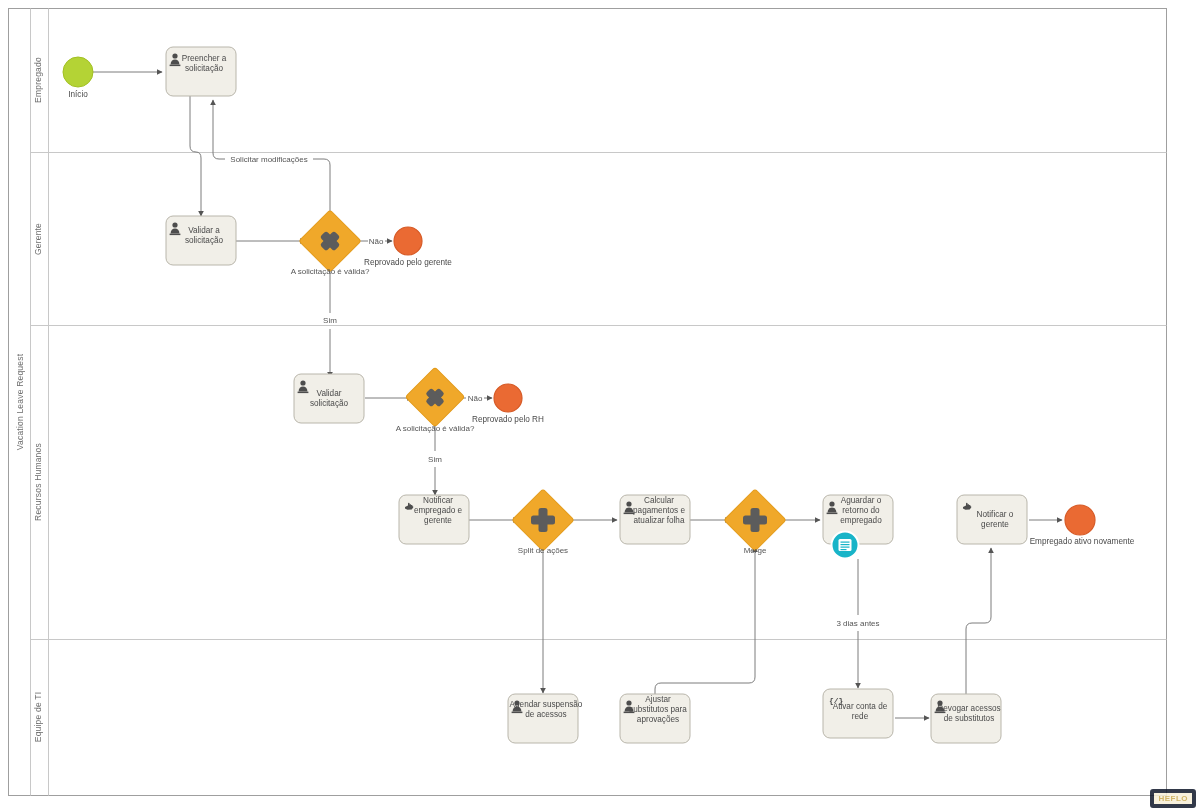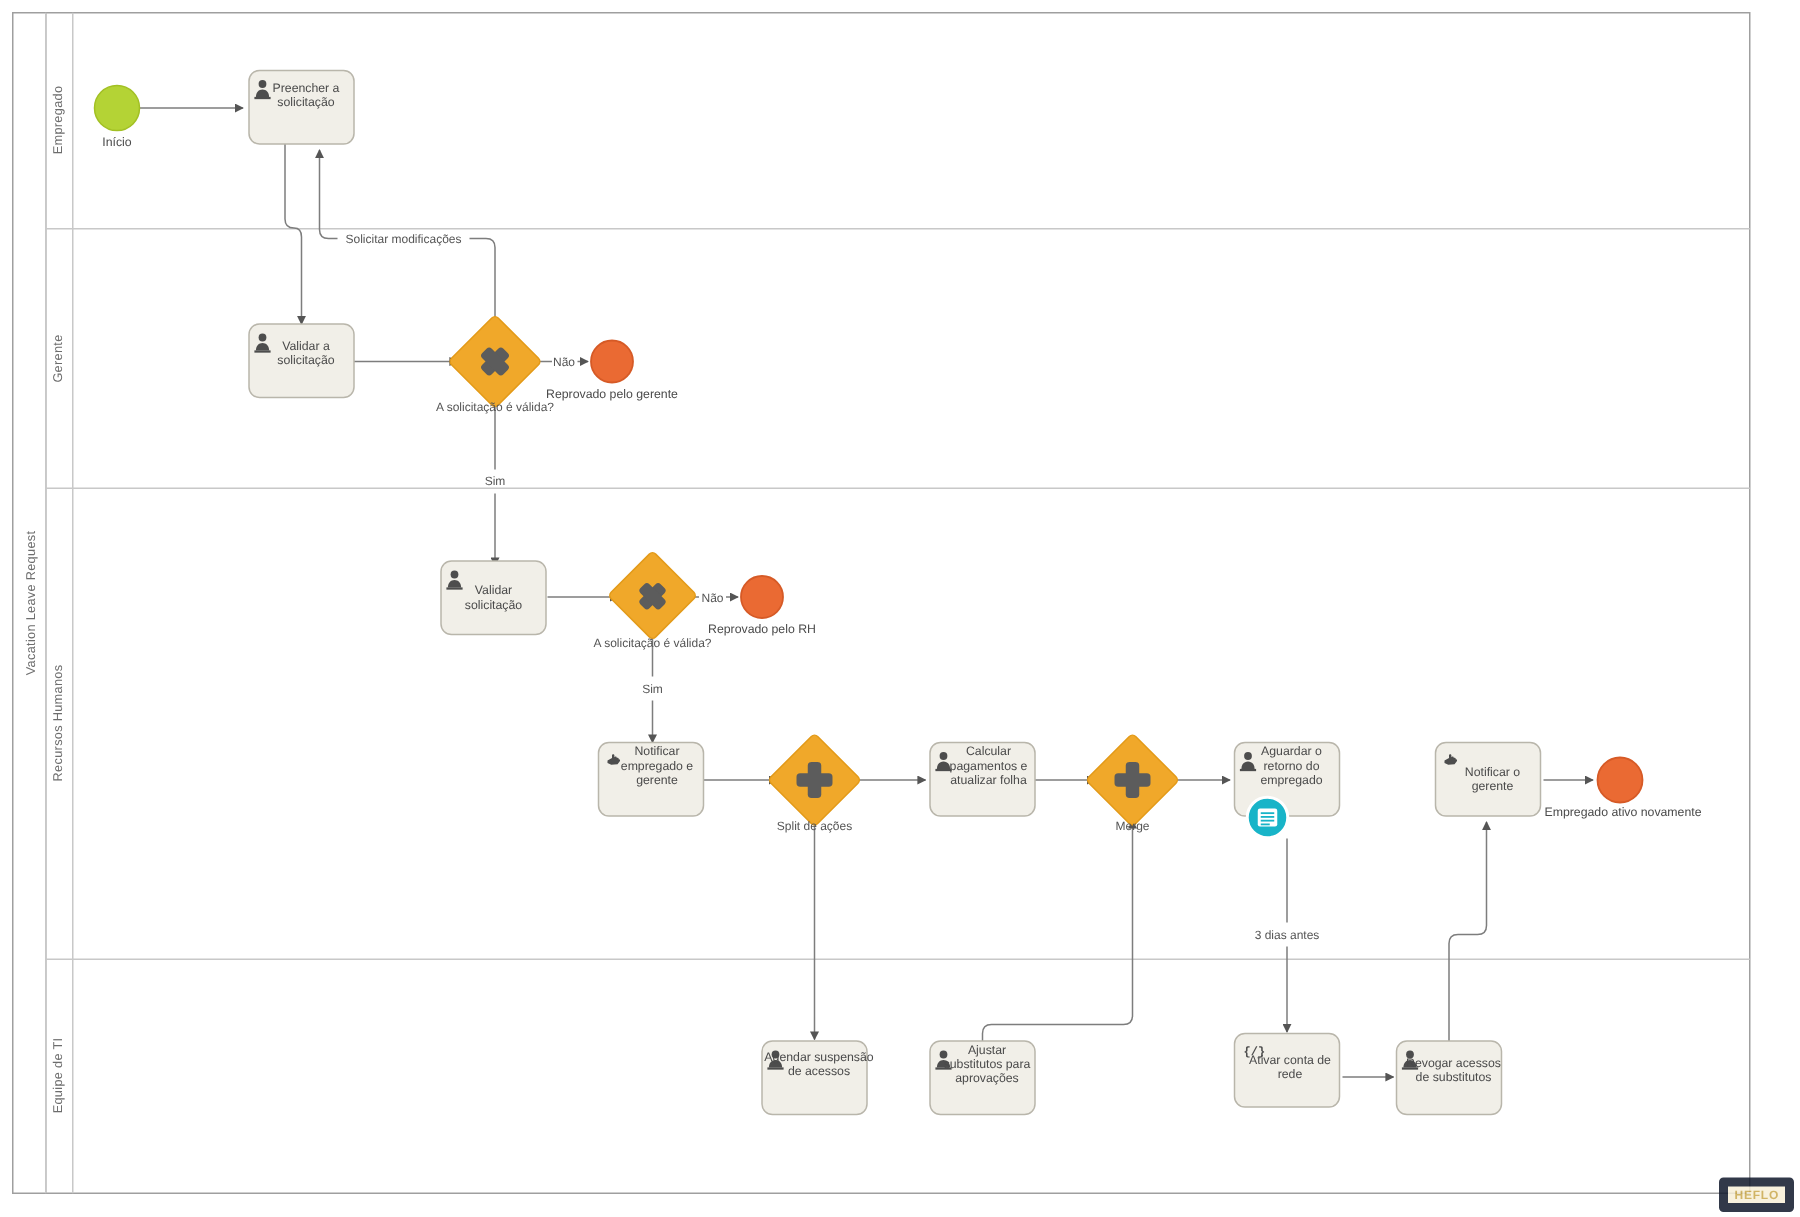--- a/index.html
+++ b/index.html
@@ -94,21 +94,21 @@
   }
   .watermark {
     position: absolute;
     right: 4px;
     bottom: 3px;
     font-family: "Liberation Sans", sans-serif;
     font-size: 8px;
     font-weight: bold;
     color: #c9a84c;
     background: #f7efd8;
-    border: 6px solid #0f172a;
+    border: 4px solid #0f172a;
     border-radius: 3px;
     padding: 1px 4px;
     letter-spacing: 0.5px;
     opacity: 0.85;
   }
 </style>
 </head>
 <body>
 
 <div id="canvas">

